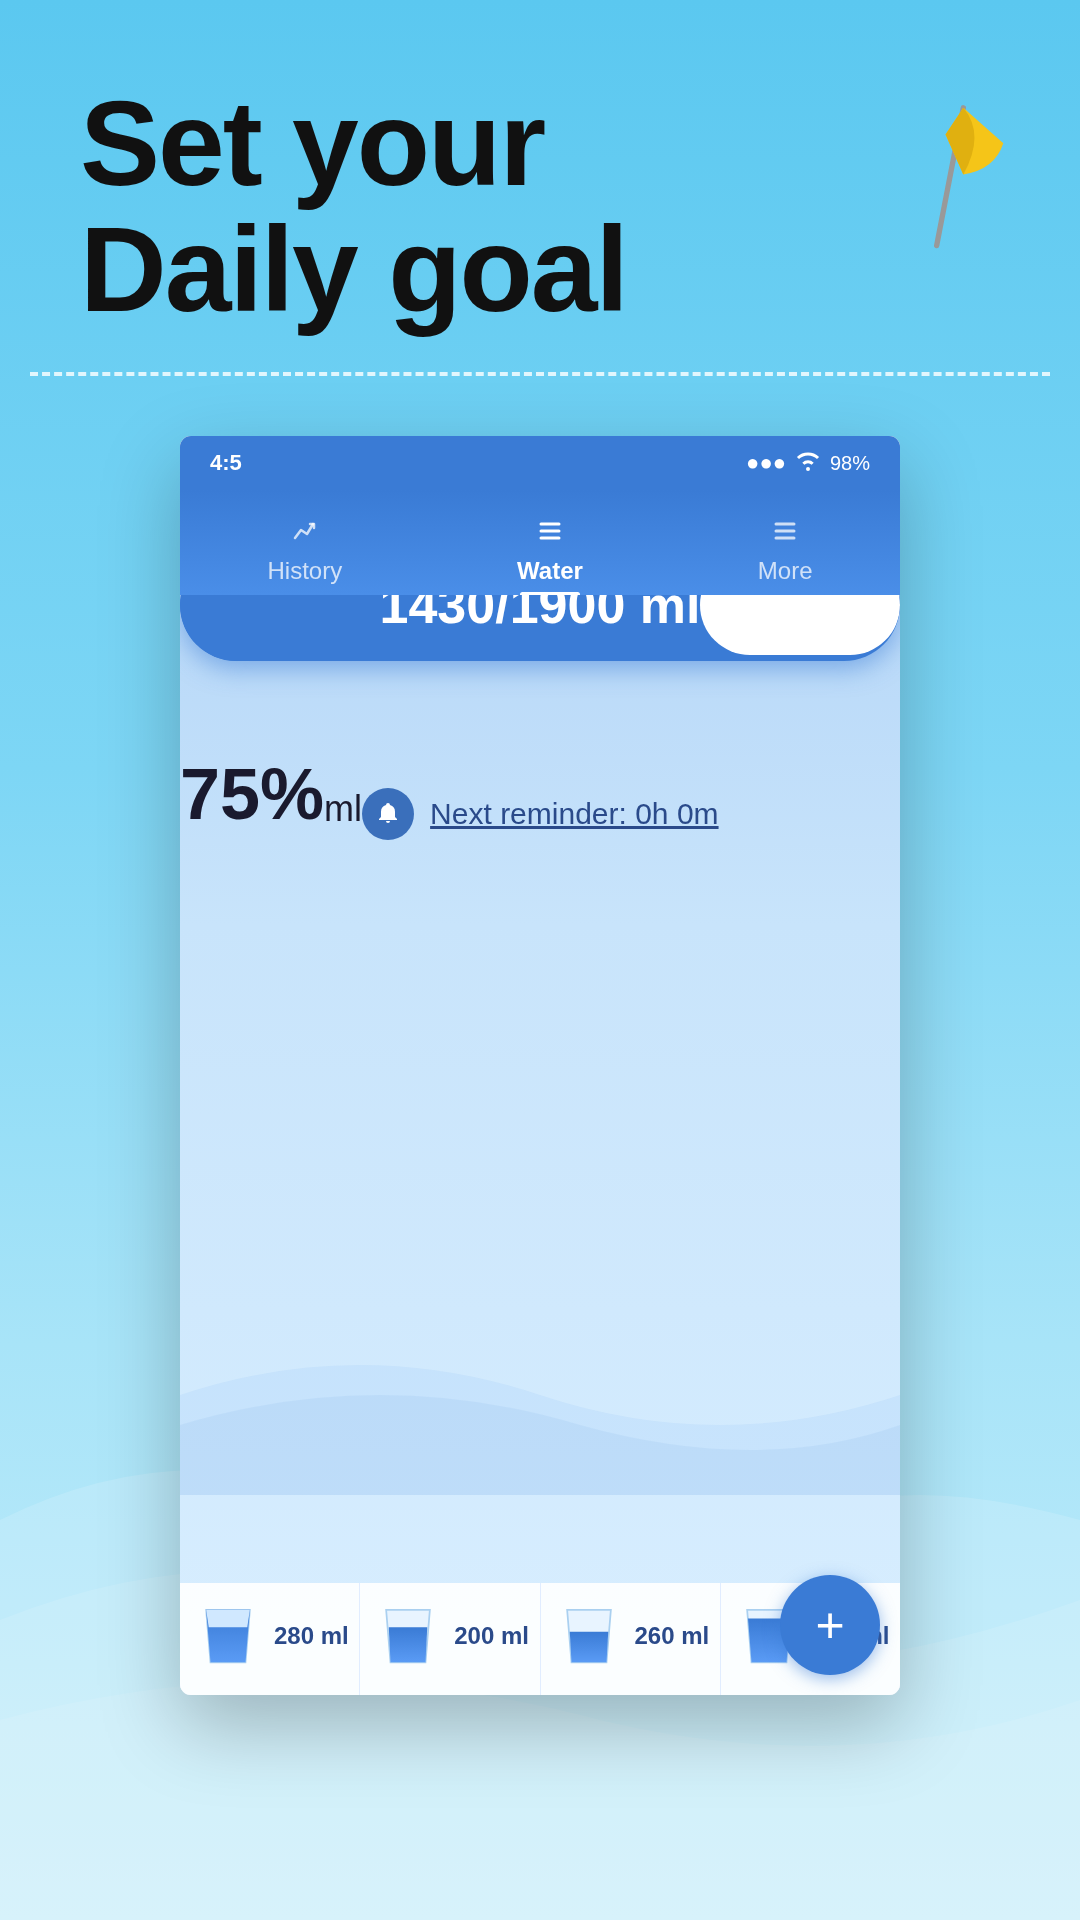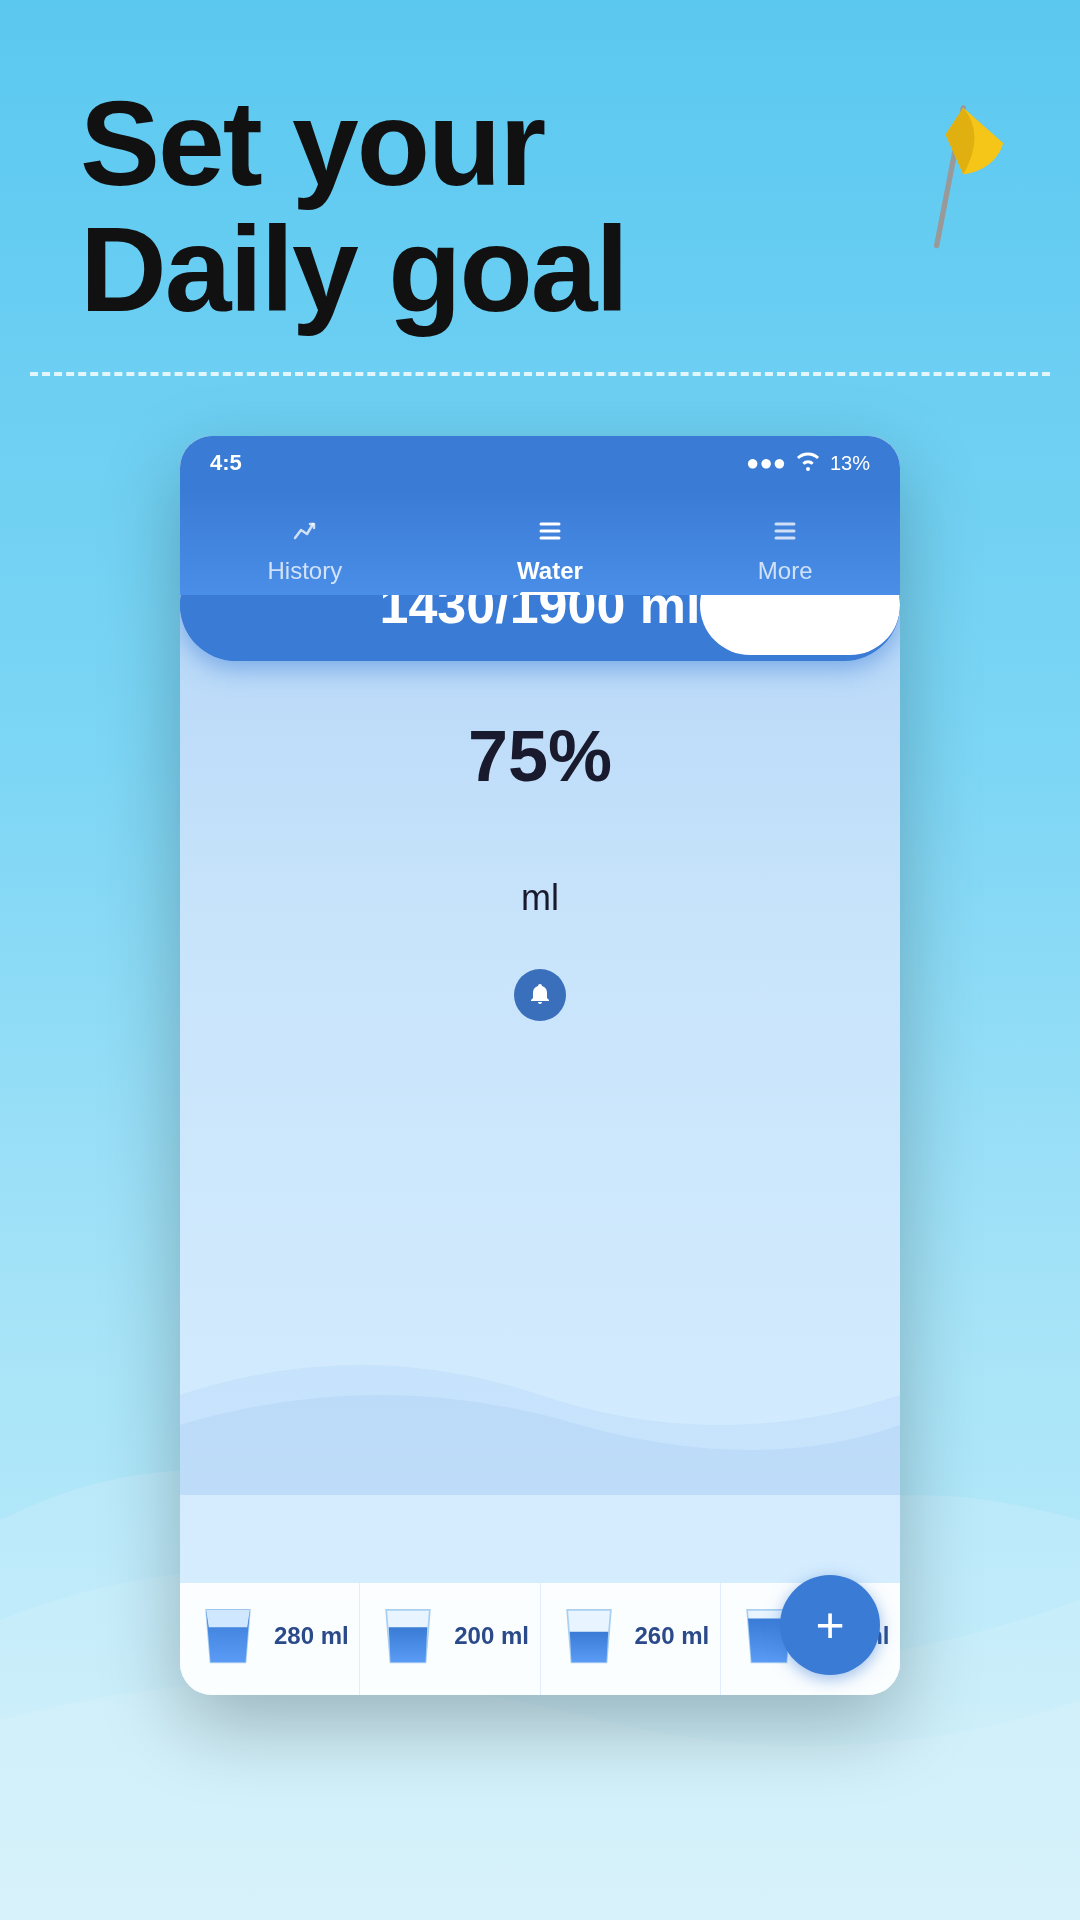--- a/index.html
+++ b/index.html
@@ -64,21 +64,21 @@
       position: relative;
       z-index: 2;
       display: flex;
       justify-content: center;
       margin-top: 60px;
     }
 
     .phone-mockup {
       width: 720px;
       background: #ffffff;
-      border-radius: 32px;
+      border-radius: 11px;
       box-shadow: 0 30px 80px rgba(0,0,0,0.25), inset 0 0 0 3px #e0e0e0;
       overflow: hidden;
       position: relative;
     }
 
     
     .status-bar {
       background: #3a7bd5;
       height: 54px;
       display: flex;
@@ -210,22 +210,23 @@
       font-size: 52px;
       font-weight: 800;
       color: white;
       z-index: 2;
     }
 
     
     .main-content {
       padding-top: 100px;
       display: flex;
-      flex-direction: column;
-      align-items: center;
+      flex-direction: row;
+      align-items: center;
+      margin-top: 38px;
     }
 
     .percentage-text {
       font-size: 72px;
       font-weight: 700;
       color: #1a1a2e;
       margin-top: 20px;
       margin-bottom: 40px;
     }
 
@@ -371,21 +372,21 @@
 
     <div class="status-bar">
       <span class="status-time">4:5</span>
       <div class="status-icons">
         <span>●●●</span>
         <span>
           <svg width="28" height="22" viewBox="0 0 28 22" fill="white" xmlns="http://www.w3.org/2000/svg">
             <path d="M14 18a2 2 0 1 1 0 4 2 2 0 0 1 0-4zm-5.7-4.3a8 8 0 0 1 11.4 0l-2.1 2.1a5 5 0 0 0-7.2 0L8.3 13.7zM2.9 8a16 16 0 0 1 22.2 0l-2.1 2.1a13 13 0 0 0-18 0L2.9 8z"></path>
           </svg>
         </span>
-        <span style="font-size:20px;">13%</span>
+        <span style="font-size:20px;">98%</span>
       </div>
     </div>
 
     <div class="nav-tabs">
       <div class="nav-tab">
         <span class="tab-icon">
           <svg width="28" height="28" viewBox="0 0 28 28" fill="none" xmlns="http://www.w3.org/2000/svg">
             <polyline points="4,22 10,14 16,18 22,8" stroke="rgba(255,255,255,0.75)" stroke-width="2.5" fill="none" stroke-linecap="round" stroke-linejoin="round"></polyline>
             <polyline points="19,8 23,8 23,12" stroke="rgba(255,255,255,0.75)" stroke-width="2.5" fill="none" stroke-linecap="round" stroke-linejoin="round"></polyline>
           </svg>
@@ -431,20 +432,21 @@
         <div class="water-amount-container">
           <span class="water-amount-unit">ml</span>
         </div>
 
         <div class="reminder-row">
           <div class="reminder-bell">
             <svg width="26" height="26" viewBox="0 0 26 26" fill="white" xmlns="http://www.w3.org/2000/svg">
               <path d="M13 2a2 2 0 0 0-2 2 7 7 0 0 0-5 6.7V16l-2 2v1h18v-1l-2-2v-5.3A7 7 0 0 0 15 4a2 2 0 0 0-2-2zm0 20a2 2 0 0 0 2-2h-4a2 2 0 0 0 2 2z"></path>
             </svg>
           </div>
+          <span class="reminder-text">Next reminder: 0h 0m</span>
         </div>
       </div>
 
       <svg class="app-wave" viewBox="0 0 720 200" preserveAspectRatio="none" xmlns="http://www.w3.org/2000/svg">
         <path d="M0 100 Q180 40 360 100 Q540 160 720 100 L720 200 L0 200 Z" fill="rgba(130,180,240,0.35)"></path>
         <path d="M0 130 Q200 70 400 130 Q580 180 720 130 L720 200 L0 200 Z" fill="rgba(100,160,230,0.3)"></path>
       </svg>
 
       <div class="drink-buttons-row">
         <button class="drink-button">

